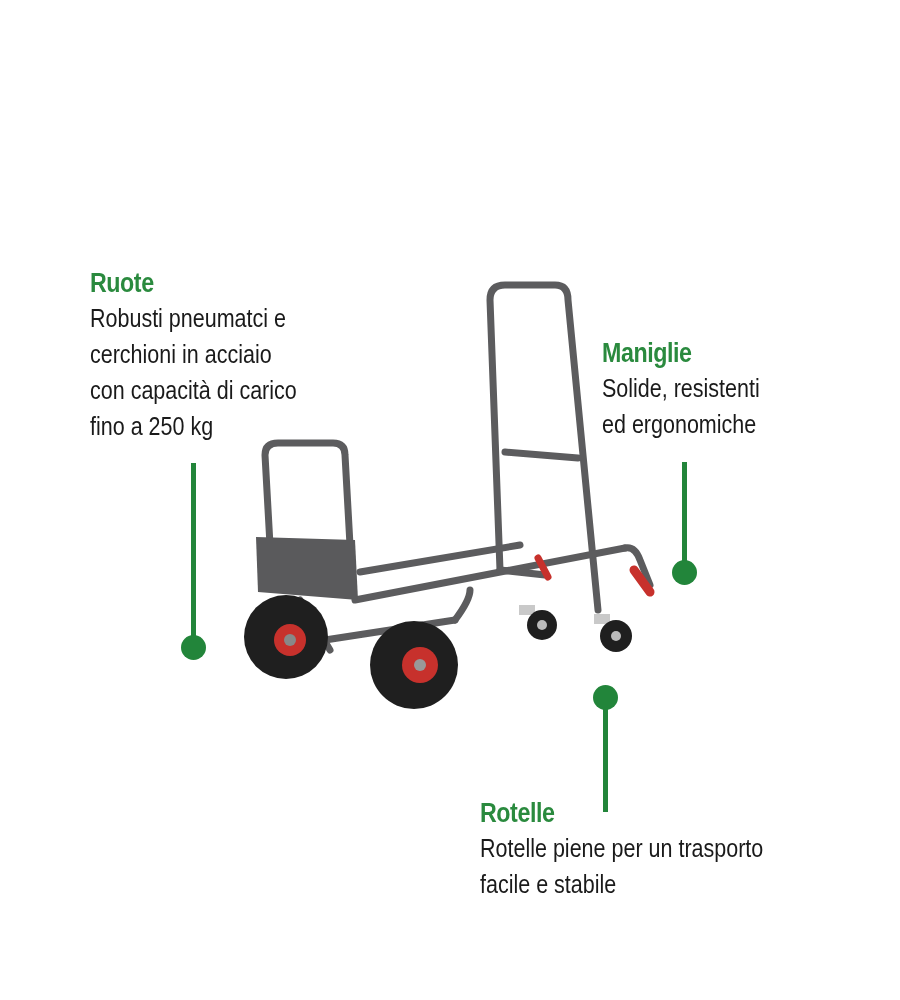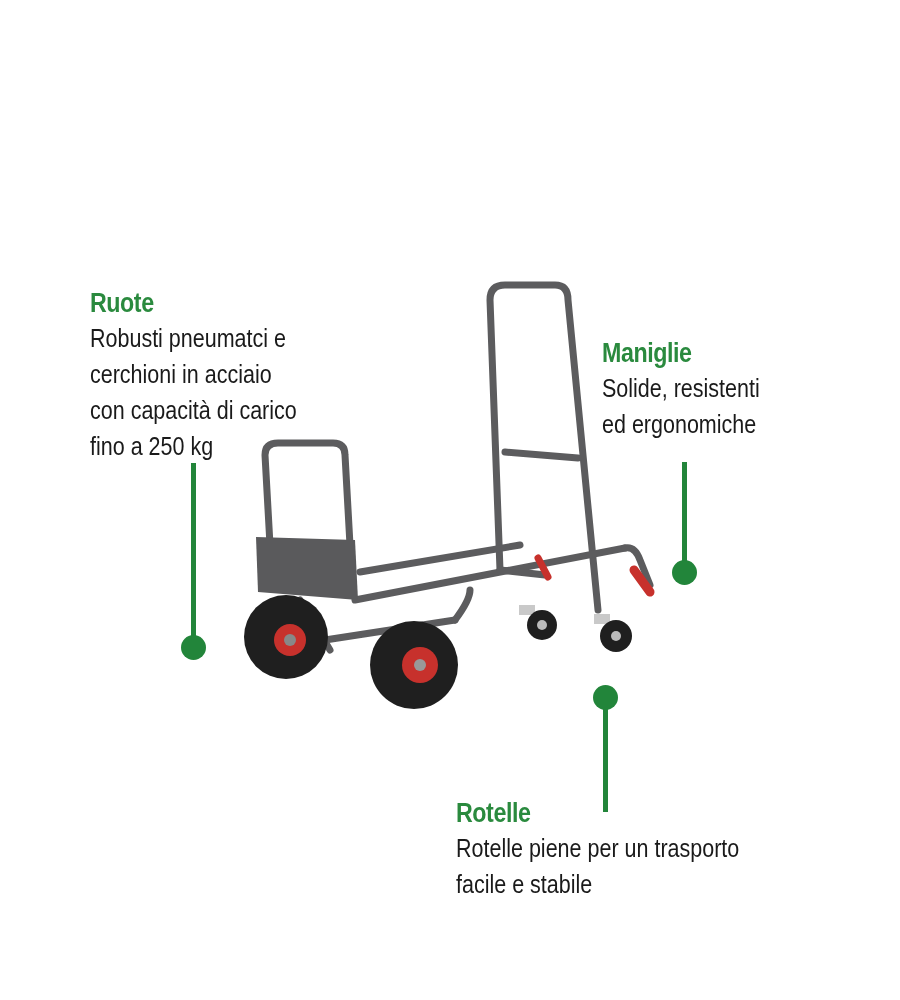--- a/index.html
+++ b/index.html
@@ -10,21 +10,21 @@
                     transform:scaleX(0.86); transform-origin:left; white-space:nowrap; }
   .callout .line { color:#1a1a1a; font-size:25px; line-height:36px; transform:scaleX(0.86); transform-origin:left; white-space:nowrap; }
   .pointer { position:absolute; }
   .stem { position:absolute; width:5px; background:#22853a; }
   .dot { position:absolute; width:25px; height:25px; border-radius:50%; background:#22853a; }
   .product { position:absolute; left:240px; top:278px; width:430px; height:450px; }
 </style>
 </head>
 <body>
 
-<div class="callout" style="left:90px; top:266px;margin-top:20px;">
+<div class="callout" style="left:90px; top:266px;">
   <div class="title">Ruote</div>
   <div class="line">Robusti pneumatci e</div>
   <div class="line">cerchioni in acciaio</div>
   <div class="line">con capacità di carico</div>
   <div class="line">fino a 250 kg</div>
 </div>
 <div class="pointer">
   <div class="stem" style="left:191px; top:463px; height:180px;"></div>
   <div class="dot" style="left:181px; top:635px;"></div>
 </div>
@@ -32,21 +32,21 @@
 <div class="callout" style="left:602px; top:336px;">
   <div class="title">Maniglie</div>
   <div class="line">Solide, resistenti</div>
   <div class="line">ed ergonomiche</div>
 </div>
 <div class="pointer">
   <div class="stem" style="left:682px; top:462px; height:105px;"></div>
   <div class="dot" style="left:672px; top:560px;"></div>
 </div>
 
-<div class="callout" style="left:456px; top:796px;">
+<div class="callout" style="left:480px; top:796px;">
   <div class="title">Rotelle</div>
   <div class="line">Rotelle piene per un trasporto</div>
   <div class="line">facile e stabile</div>
 </div>
 <div class="pointer">
   <div class="dot" style="left:593px; top:685px;"></div>
   <div class="stem" style="left:603px; top:700px; height:112px;"></div>
 </div>
 
 <svg class="product" viewBox="240 278 430 450" xmlns="http://www.w3.org/2000/svg">

